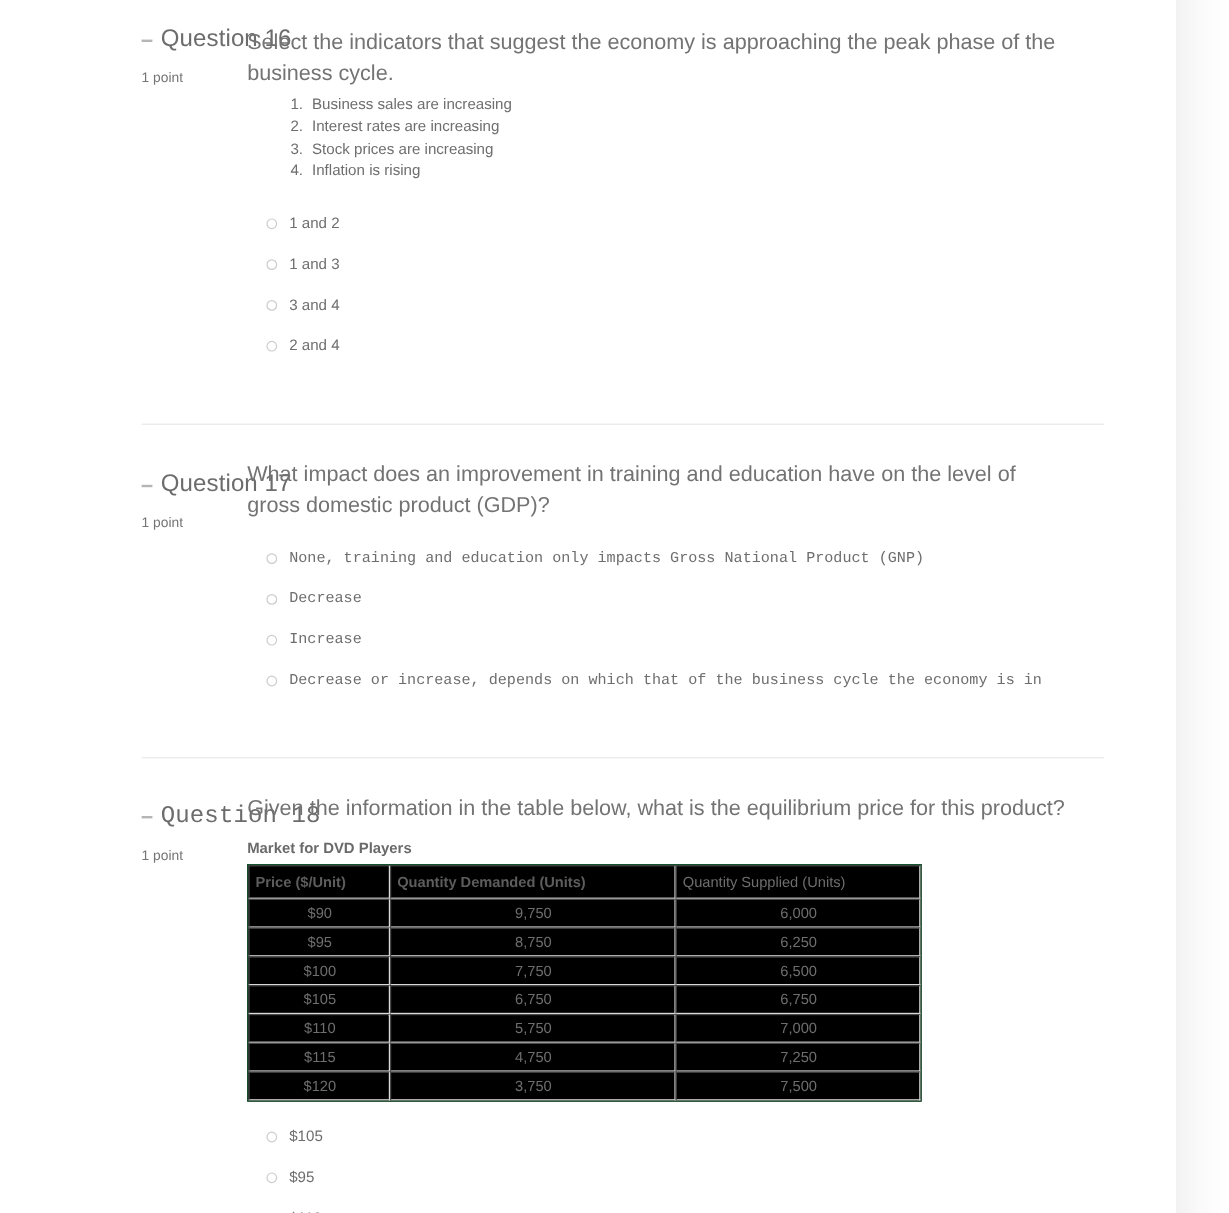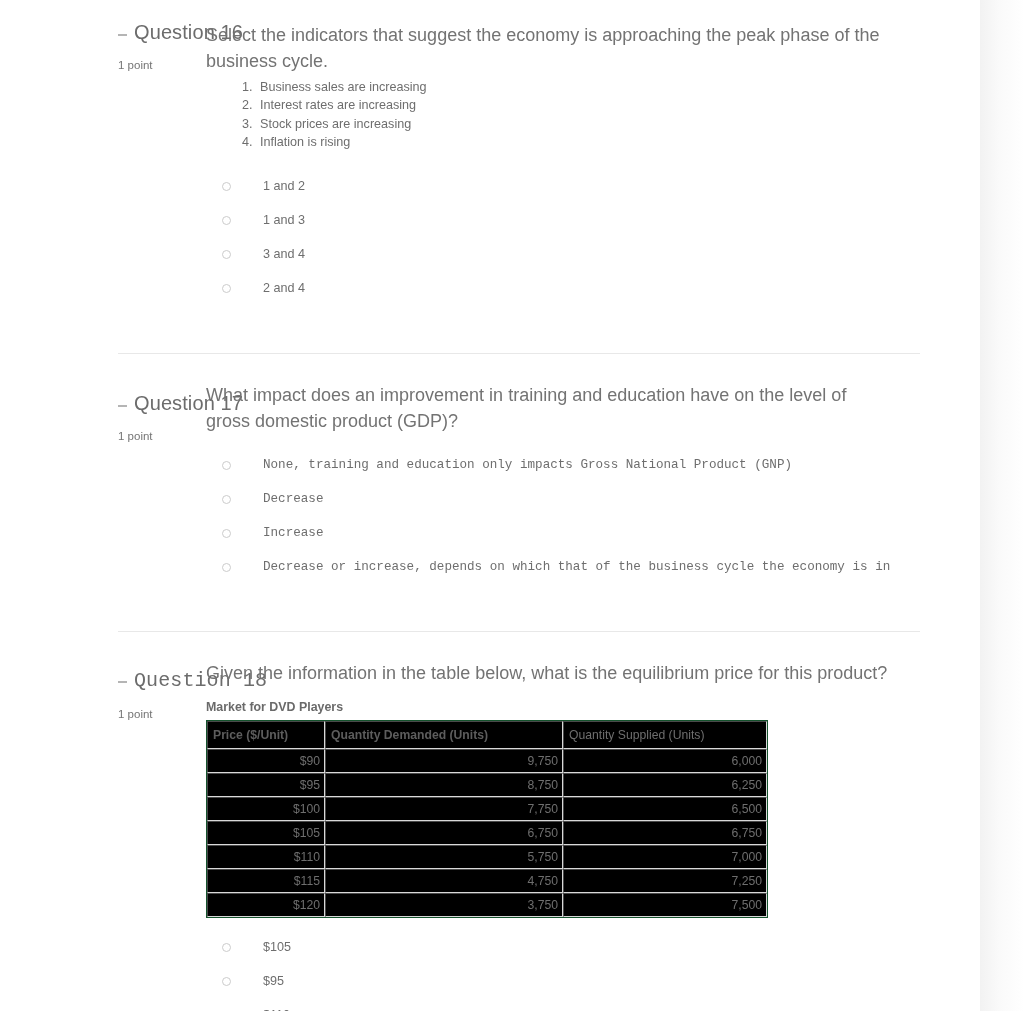--- a/index.html
+++ b/index.html
@@ -133,21 +133,20 @@
     border: 1px solid #cccccc;
     border-radius: 50%;
     background: #ffffff;
     box-sizing: border-box;
     margin-left: 16px;
   }
   .option-label {
     font-size: 12.6px;
     color: #6e6e6e;
     line-height: 1;
-    margin-left: 22px;
   }
 
   
   .table-caption {
     font-size: 12.4px;
     font-weight: bold;
     color: #6a6a6a;
     margin: 14px 0 6px 0;
   }
   table.market-table {
@@ -175,21 +174,21 @@
   table.market-table th {
     text-align: left;
     padding: 6px 4px 6px 5px;
     height: 26px;
   }
   table.market-table th.bold {
     font-weight: bold;
     color: #5d5d5d;
   }
   table.market-table td {
-    text-align: right;
+    text-align: center;
   }
   col.c-price   { width: 118px; }
   col.c-demand  { width: 238px; }
   col.c-supply  { width: 204px; }
 </style>
 </head>
 <body>
 
 <div id="page-shell">
   <div class="quiz">

